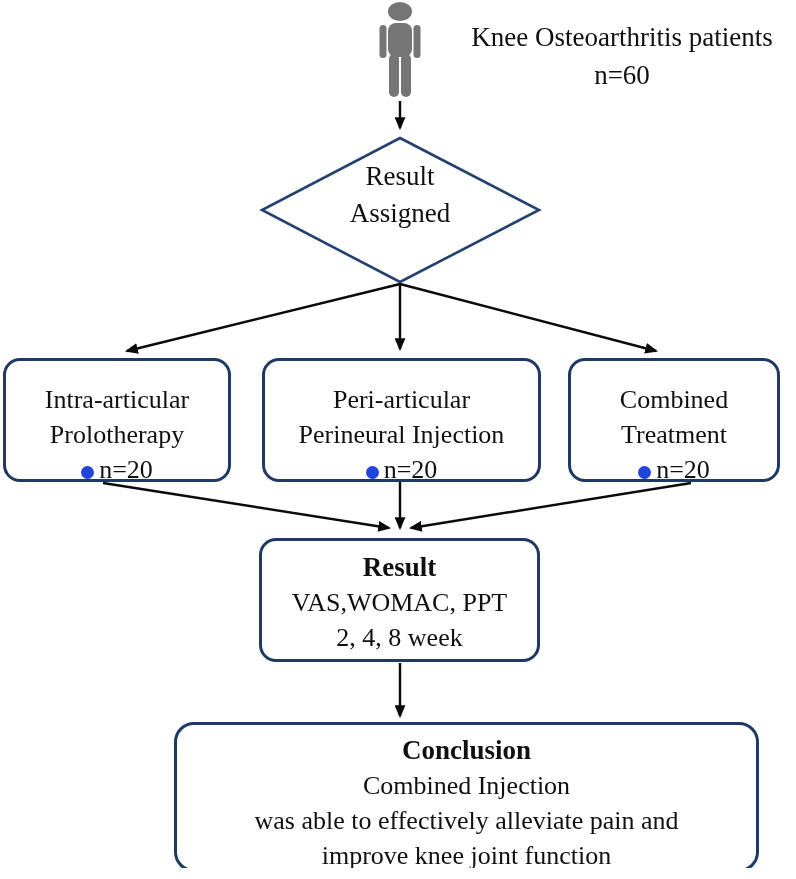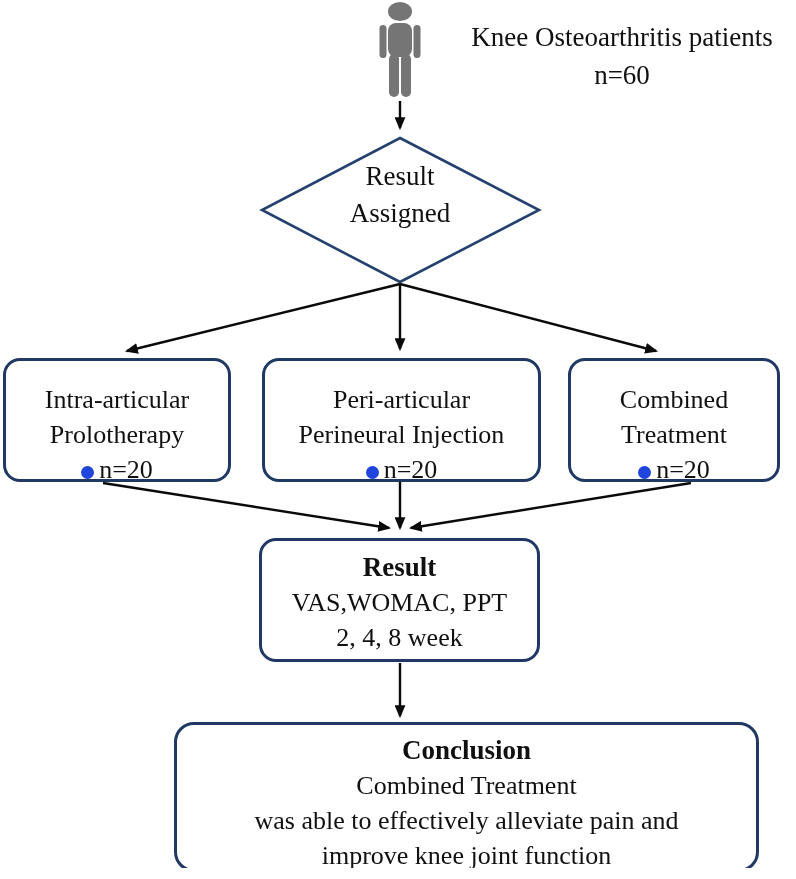--- a/index.html
+++ b/index.html
@@ -102,18 +102,18 @@
   </div>
 
   <div class="node result-box">
     <div class="bold-title">Result</div>
     <div>VAS,WOMAC, PPT</div>
     <div>2, 4, 8 week</div>
   </div>
 
   <div class="node conclusion-box">
     <div class="bold-title">Conclusion</div>
-    <div>Combined Treatment</div>
+    <div>Combined Injection</div>
     <div>was able to effectively alleviate pain and</div>
     <div>improve knee joint function</div>
   </div>
 
 </div>
 
 </body></html>

